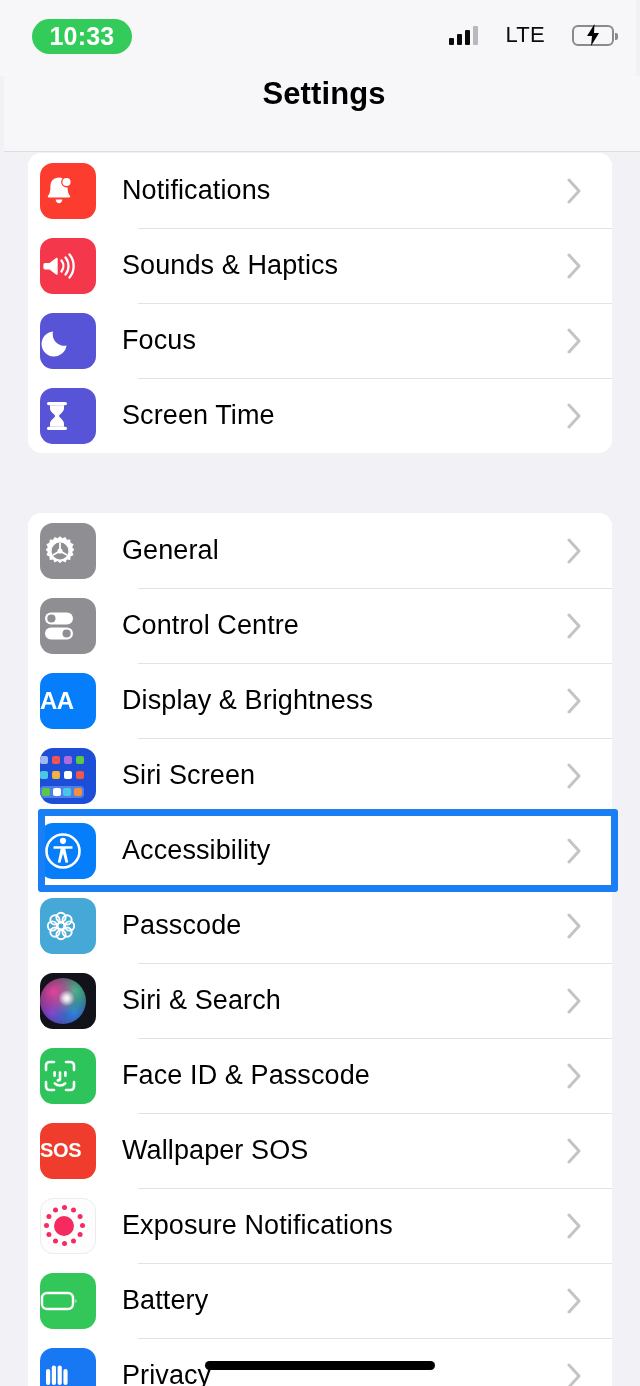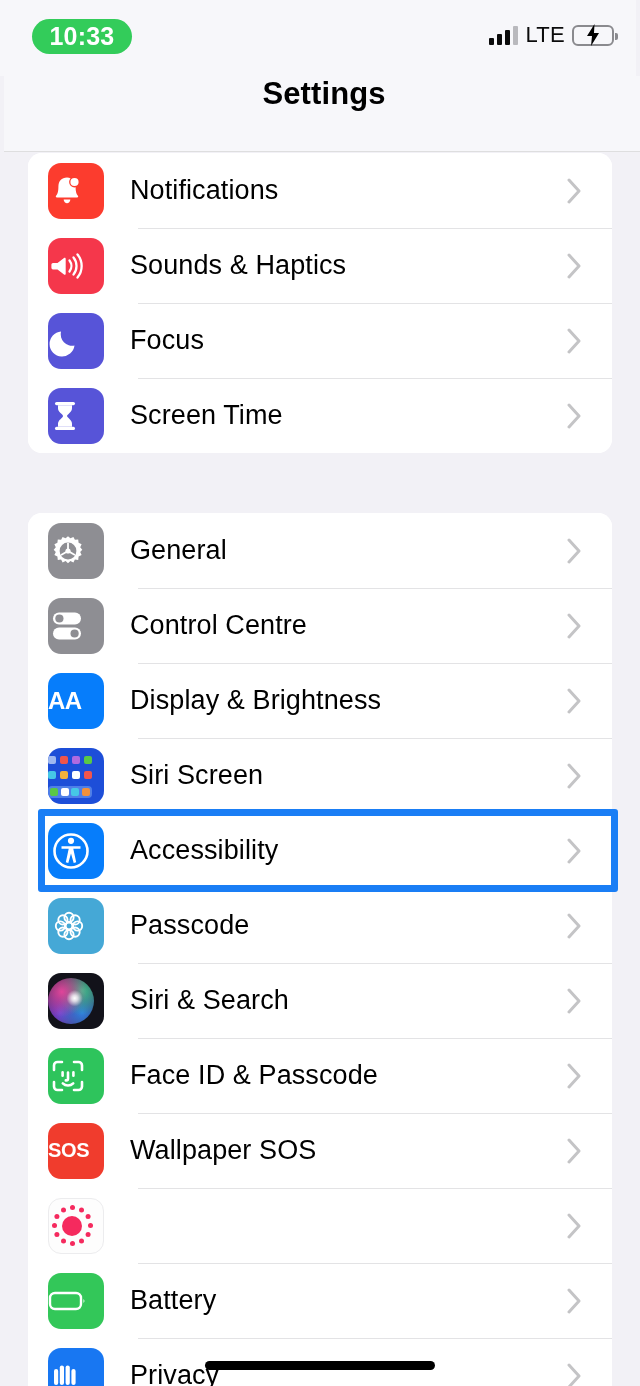--- a/index.html
+++ b/index.html
@@ -26,21 +26,21 @@
     height: 35px; min-width: 100px;
     border-radius: 18px;
     background: #33cc5a;
     color: #ffffff;
     font-size: 25px; font-weight: 600;
     display: flex; align-items: center; justify-content: center;
     letter-spacing: 0.2px;
   }
   .status-right {
     position: absolute; right: 22px; top: 22px;
-    display: flex; align-items: center; gap: 7px;
+    display: flex; align-items: center; gap: 27px;
   }
   .sig { display: flex; align-items: flex-end; gap: 3px; height: 20px; }
   .sig i { width: 5px; background: #0b0b0b; border-radius: 1px; display: block; }
   .sig i:nth-child(1) { height: 7px; }
   .sig i:nth-child(2) { height: 11px; }
   .sig i:nth-child(3) { height: 15px; }
   .sig i:nth-child(4) { height: 19px; background: #b9b9bd; }
   .lte { font-size: 22px; font-weight: 500; color: #0b0b0b; letter-spacing: 0.3px; }
   .batt {
     position: relative; width: 42px; height: 21px;
@@ -73,21 +73,21 @@
   .group {
     margin: 0 28px 60px 28px;
     background: #ffffff;
     border-radius: 14px;
     overflow: hidden;
   }
   .row {
     position: relative;
     height: 75px;
     display: flex; align-items: center;
-    padding-left: 20px;
+    padding-left: 12px;
     background: #ffffff;
   }
   .row + .row::before {
     content: "";
     position: absolute; left: 110px; right: 0; top: 0;
     height: 1px; background: #e3e3e5;
   }
   .icon {
     width: 56px; height: 56px;
     border-radius: 13px;
@@ -478,20 +478,21 @@
               <span class="exp-dot" style="transform: translate(15.5885px, 9px);"></span>
               <span class="exp-dot" style="transform: translate(9px, 15.5885px);"></span>
               <span class="exp-dot" style="transform: translate(1.10218e-15px, 18px);"></span>
               <span class="exp-dot" style="transform: translate(-9px, 15.5885px);"></span>
               <span class="exp-dot" style="transform: translate(-15.5885px, 9px);"></span>
               <span class="exp-dot" style="transform: translate(-18px, 2.20436e-15px);"></span>
               <span class="exp-dot" style="transform: translate(-15.5885px, -9px);"></span>
               <span class="exp-dot" style="transform: translate(-9px, -15.5885px);"></span>
             </span>
         </span>
+        <span class="label">Exposure Notifications</span>
         <span class="chev">
           <svg width="15" height="26" viewBox="0 0 15 26">
               <path d="M2 2 L12 13 L2 24" stroke="#c4c4c6" stroke-width="3" fill="none" stroke-linecap="round" stroke-linejoin="round"></path>
             </svg>
         </span>
       </div>
 
       <div class="row">
         <span class="icon ic-battery">
           <svg width="40" height="26" viewBox="0 0 40 26">

